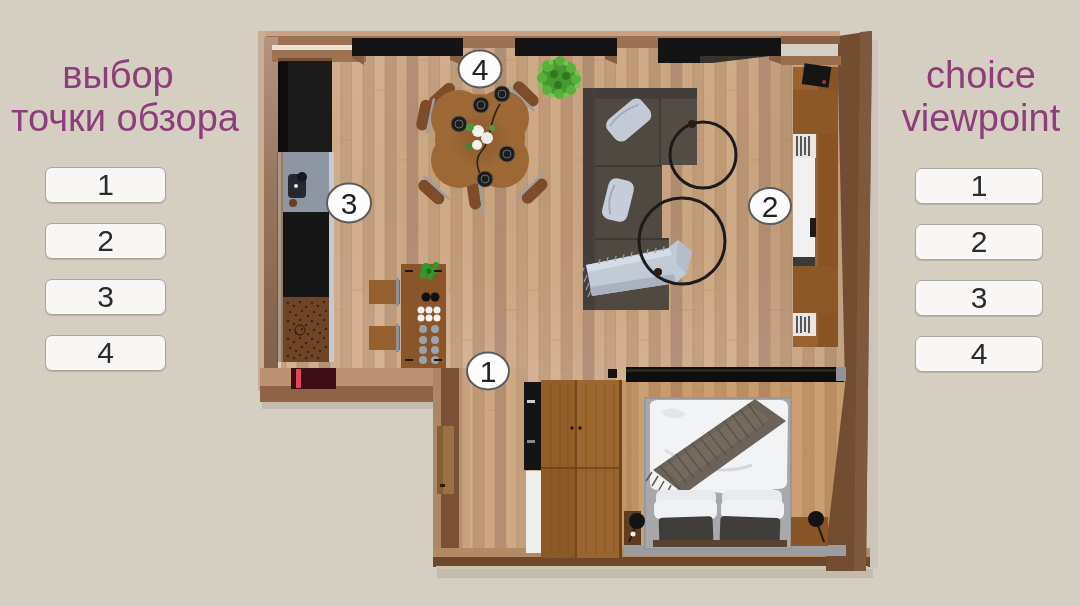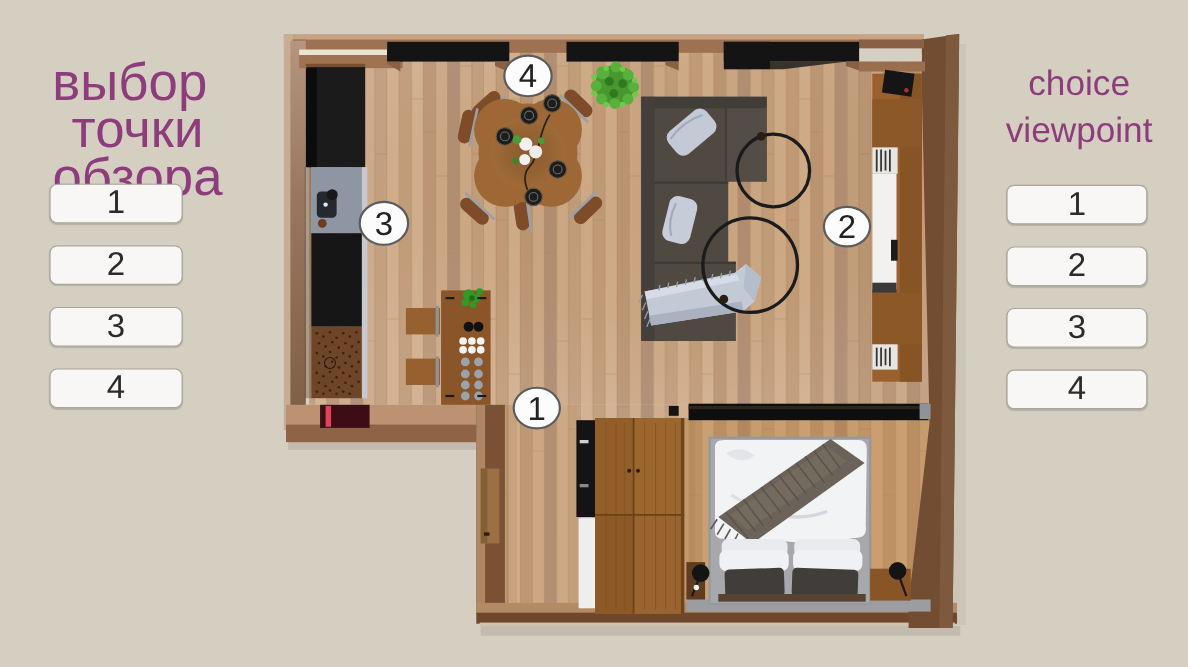--- a/index.html
+++ b/index.html
@@ -5,23 +5,23 @@
   html,body{margin:0;padding:0;}
   body{width:1080px;height:606px;background:#d5cfc2;font-family:"Liberation Sans",sans-serif;overflow:hidden;position:relative;}
   .title{position:absolute;color:#8e3d7c;text-align:center;line-height:43px;}
   .btn{position:absolute;background:#f8f7f5;border:1px solid #aba69d;border-radius:7px;
        display:flex;align-items:center;justify-content:center;
        font-size:30px;color:#2b2b2b;box-shadow:0 1px 1px rgba(0,0,0,0.15);}
 </style>
 </head>
 <body>
 
-<div class="title" style="left:0px;top:54px;width:250px;font-size:48px;"><span style="position:relative;left:-7px;">выбор</span><br>точки обзора</div>
-
-<div class="title" style="left:881px;top:54px;width:200px;font-size:32px;">choice<br>viewpoint</div>
+<div class="title" style="left:0px;top:54px;width:250px;font-size:38px;"><span style="position:relative;left:-7px;">выбор</span><br>точки обзора</div>
+
+<div class="title" style="left:881px;top:54px;width:200px;font-size:38px;">choice<br>viewpoint</div>
 
 <div class="btn" style="left:45px;top:167px;width:119px;height:34px;">1</div>
 
 <div class="btn" style="left:45px;top:223px;width:119px;height:34px;">2</div>
 
 <div class="btn" style="left:45px;top:279px;width:119px;height:34px;">3</div>
 
 <div class="btn" style="left:45px;top:335px;width:119px;height:34px;">4</div>
 
 <div class="btn" style="left:915px;top:168px;width:126px;height:34px;">1</div>

